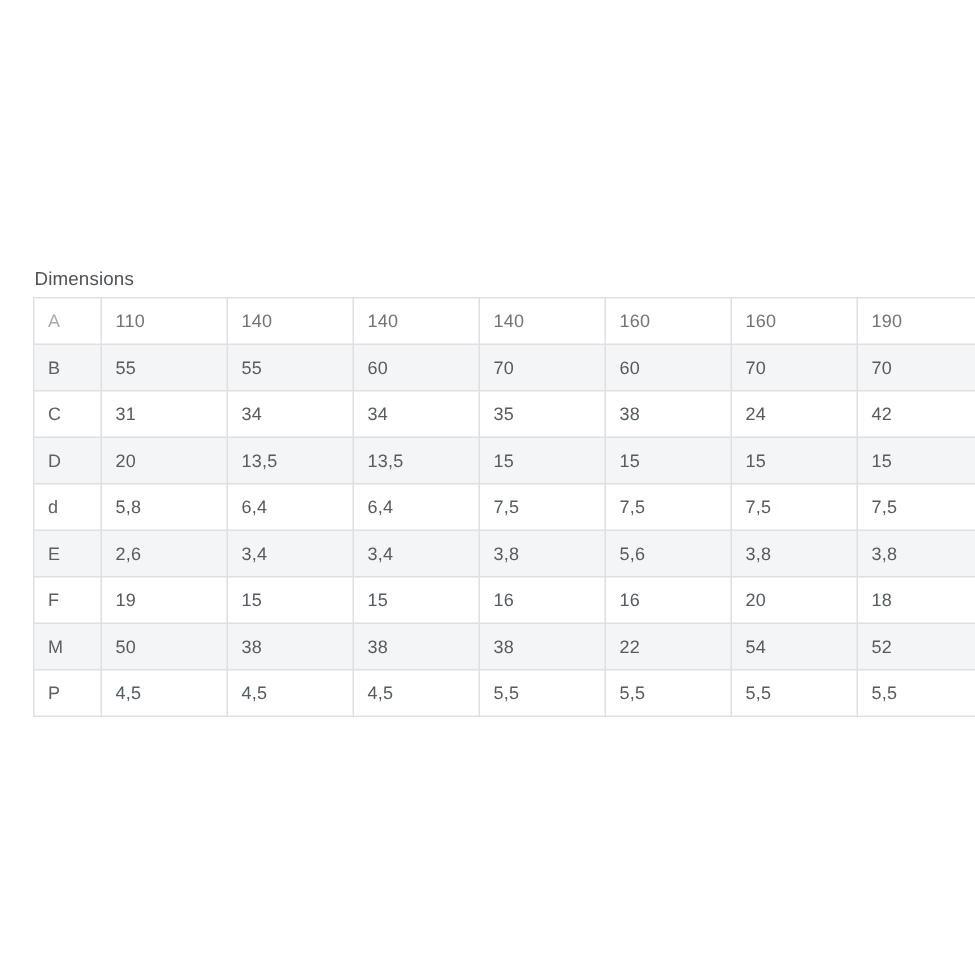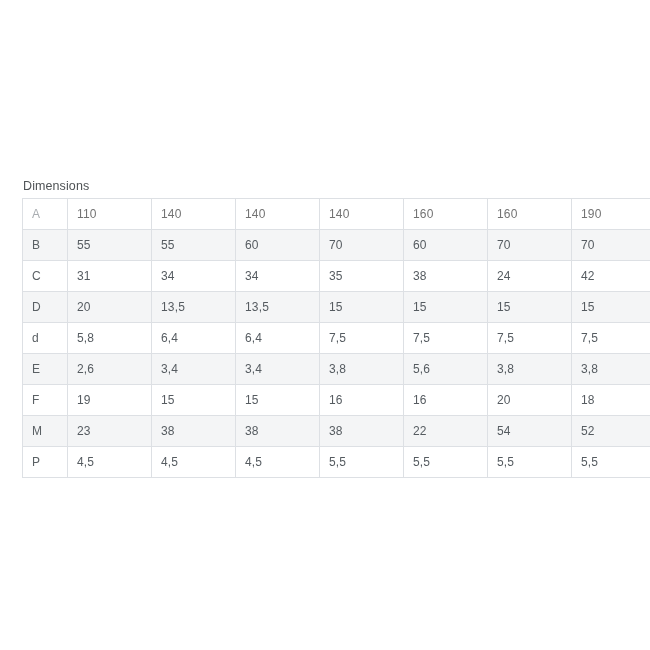--- a/index.html
+++ b/index.html
@@ -165,21 +165,21 @@
             <td class="cell-value">19</td>
             <td class="cell-value">15</td>
             <td class="cell-value">15</td>
             <td class="cell-value">16</td>
             <td class="cell-value">16</td>
             <td class="cell-value">20</td>
             <td class="cell-value">18</td>
           </tr>
           <tr class="row-shaded">
             <td class="cell-label">M</td>
-            <td class="cell-value">23</td>
+            <td class="cell-value">50</td>
             <td class="cell-value">38</td>
             <td class="cell-value">38</td>
             <td class="cell-value">38</td>
             <td class="cell-value">22</td>
             <td class="cell-value">54</td>
             <td class="cell-value">52</td>
           </tr>
           <tr class="row-plain">
             <td class="cell-label">P</td>
             <td class="cell-value">4,5</td>

